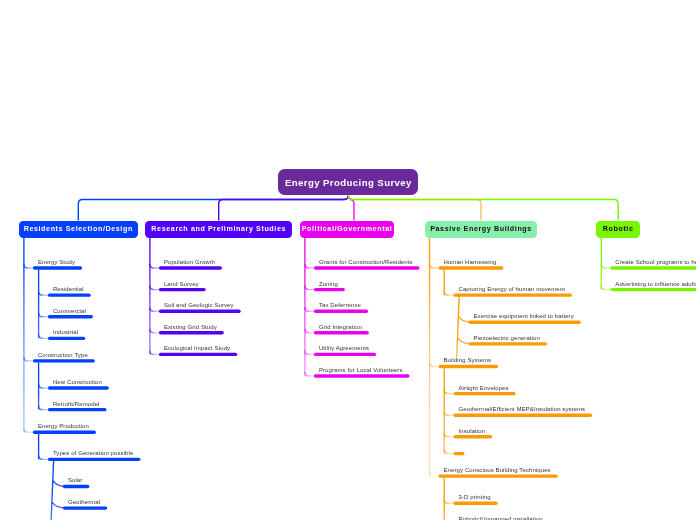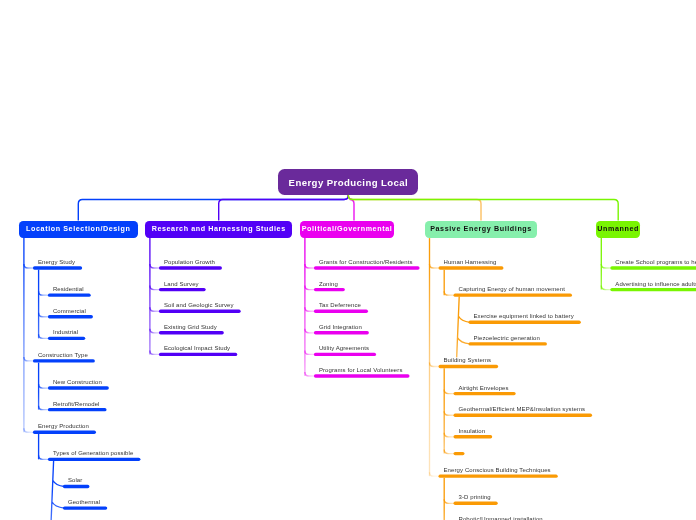--- a/index.html
+++ b/index.html
@@ -337,36 +337,36 @@
       <rect x="438.5" y="474.45000000000005" width="119.234375" height="3.4" rx="1.7" ry="1.7" fill="#fa9a04"></rect>
       <rect x="453.5" y="501.6" width="44.21875" height="3.4" rx="1.7" ry="1.7" fill="#fa9a04"></rect>
       <rect x="453.5" y="523.1999999999999" width="96.28125" height="3.4" rx="1.7" ry="1.7" fill="#fa9a04"></rect>
       <path d="M 601.3 238.1 V 289.6" fill="none" stroke="url(#fg42)" stroke-width="1.35" stroke-linecap="butt"></path>
       <path d="M 601.3 264 Q 601.3 268 605.3 268 H 611.5" fill="none" stroke="url(#hg43)" stroke-width="1.35" stroke-linecap="butt"></path>
       <path d="M 601.3 285.6 Q 601.3 289.6 605.3 289.6 H 611.5" fill="none" stroke="url(#hg44)" stroke-width="1.35" stroke-linecap="butt"></path>
       <rect x="610.3" y="266.3" width="99.71875" height="3.4" rx="1.7" ry="1.7" fill="#79f502"></rect>
       <rect x="610.3" y="287.90000000000003" width="94.828125" height="3.4" rx="1.7" ry="1.7" fill="#79f502"></rect>
     </svg>
 <div class="node-box root-box" style="left: 278.4px; top: 169.2px; width: 140px; height: 25.9px; background: rgb(106, 42, 155);">
-      <span>Energy Producing Local</span>
+      <span>Energy Producing Survey</span>
     </div>
     <div class="node-box branch-box" style="left: 19px; top: 220.5px; width: 118.5px; height: 17.6px; background: rgb(3, 64, 251); color: rgb(255, 255, 255);">
-      <span>Location Selection/Design</span>
+      <span>Residents Selection/Design</span>
     </div>
     <div class="node-box branch-box" style="left: 145px; top: 220.5px; width: 147.4px; height: 17.6px; background: rgb(82, 0, 246); color: rgb(255, 255, 255);">
-      <span>Research and Harnessing Studies</span>
+      <span>Research and Preliminary Studies</span>
     </div>
     <div class="node-box branch-box" style="left: 300px; top: 220.5px; width: 94px; height: 17.6px; background: rgb(234, 0, 239); color: rgb(255, 255, 255);">
       <span>Political/Governmental</span>
     </div>
     <div class="node-box branch-box" style="left: 424.6px; top: 220.5px; width: 112.9px; height: 17.6px; background: #86efac; color: rgb(17, 17, 17);">
       <span>Passive Energy Buildings</span>
     </div>
     <div class="node-box branch-box" style="left: 596.4px; top: 220.5px; width: 43.5px; height: 17.6px; background: rgb(121, 245, 2); color: rgb(17, 17, 17);">
-      <span>Unmanned</span>
+      <span>Robotic</span>
     </div>
     <div class="node-label" style="left: 37.9px; top: 258.9px;">Energy Study</div>
     <div class="node-label" style="left: 52.9px; top: 286.05px;">Residential</div>
     <div class="node-label" style="left: 52.9px; top: 307.65px;">Commercial</div>
     <div class="node-label" style="left: 52.9px; top: 329.25px;">Industrial</div>
     <div class="node-label" style="left: 37.9px; top: 351.8px;">Construction Type</div>
     <div class="node-label" style="left: 52.9px; top: 378.95px;">New Construction</div>
     <div class="node-label" style="left: 52.9px; top: 400.55px;">Retrofit/Remodel</div>
     <div class="node-label" style="left: 37.9px; top: 423.1px;">Energy Production</div>
     <div class="node-label" style="left: 52.9px; top: 450.25px;">Types of Generation possible</div>

